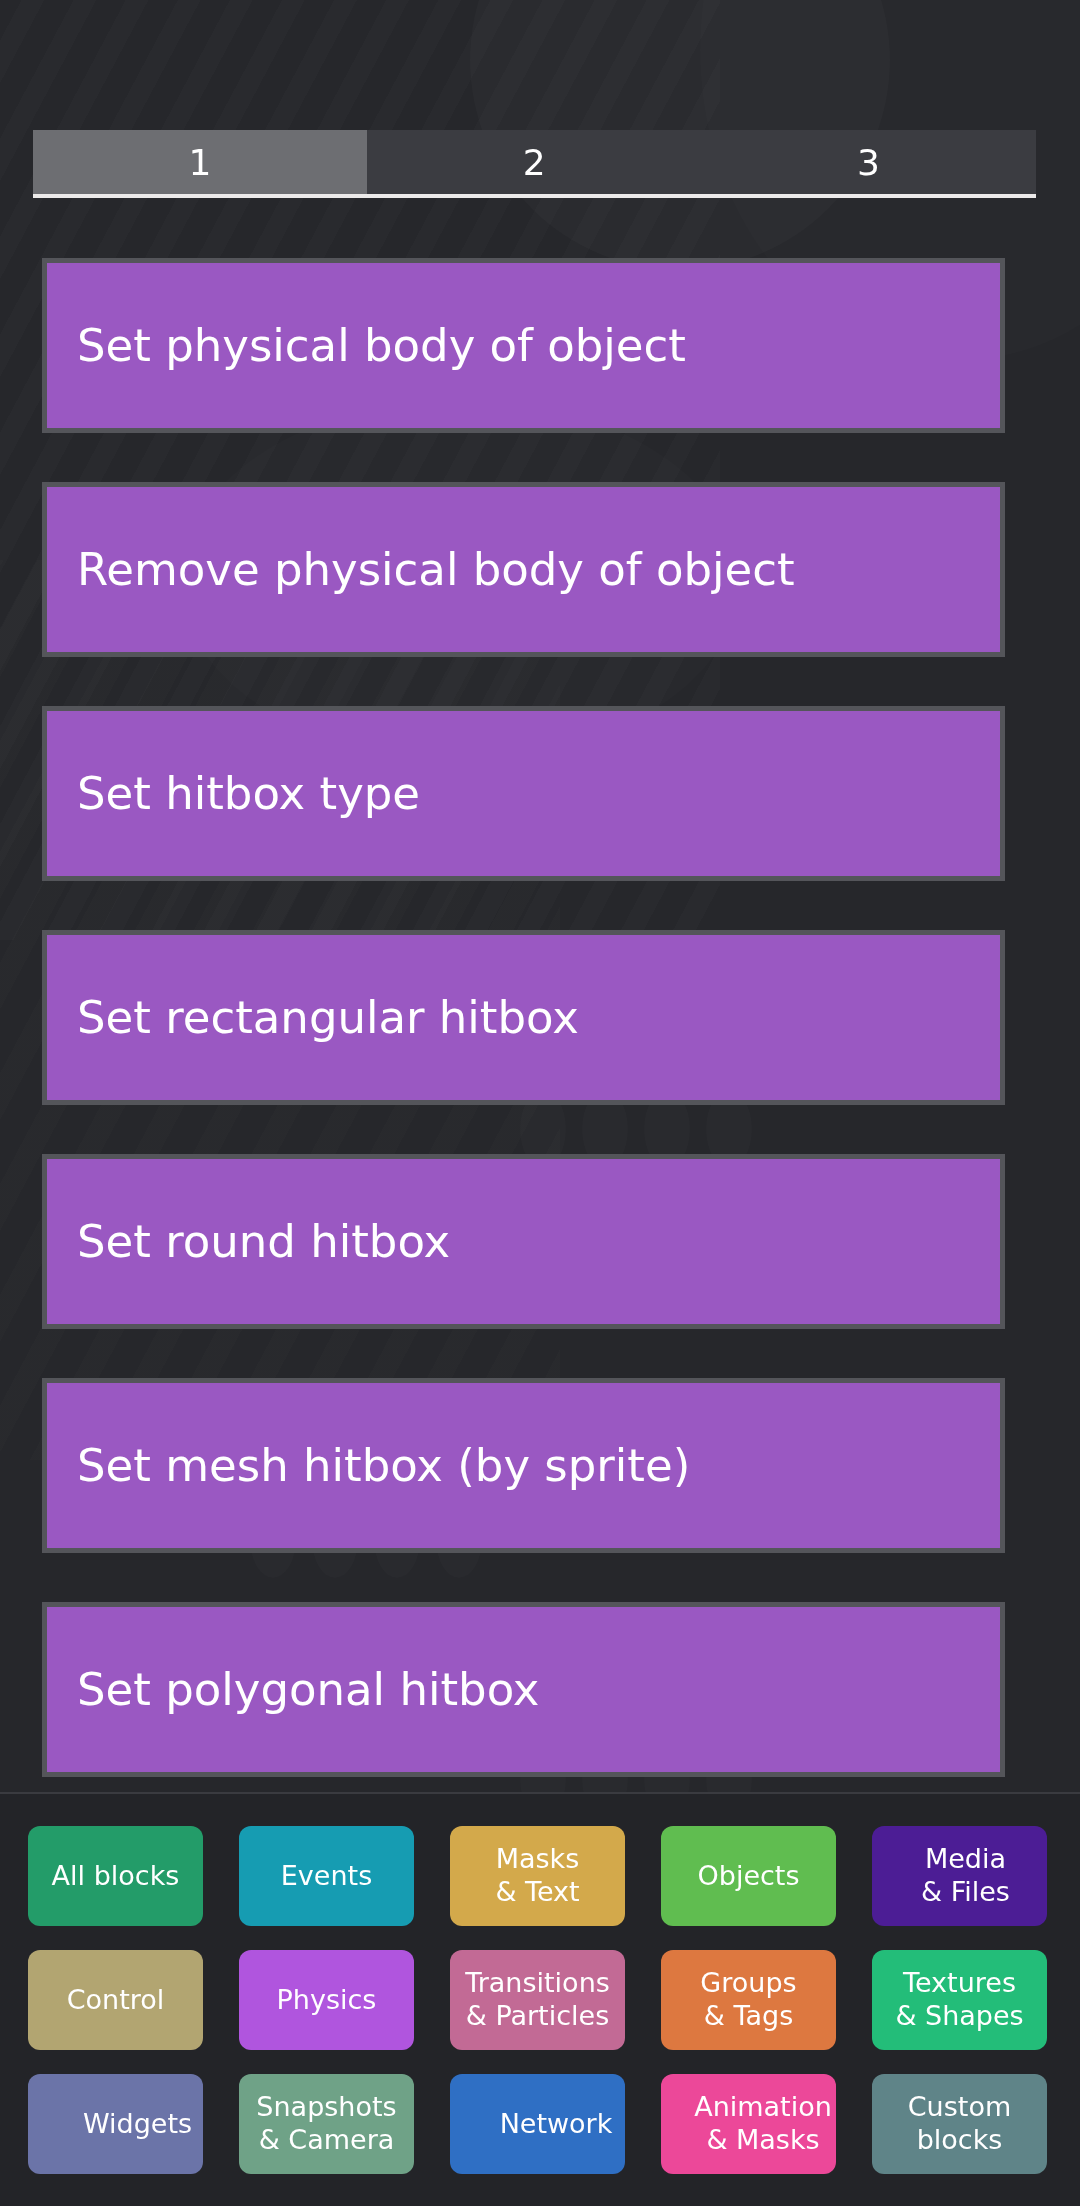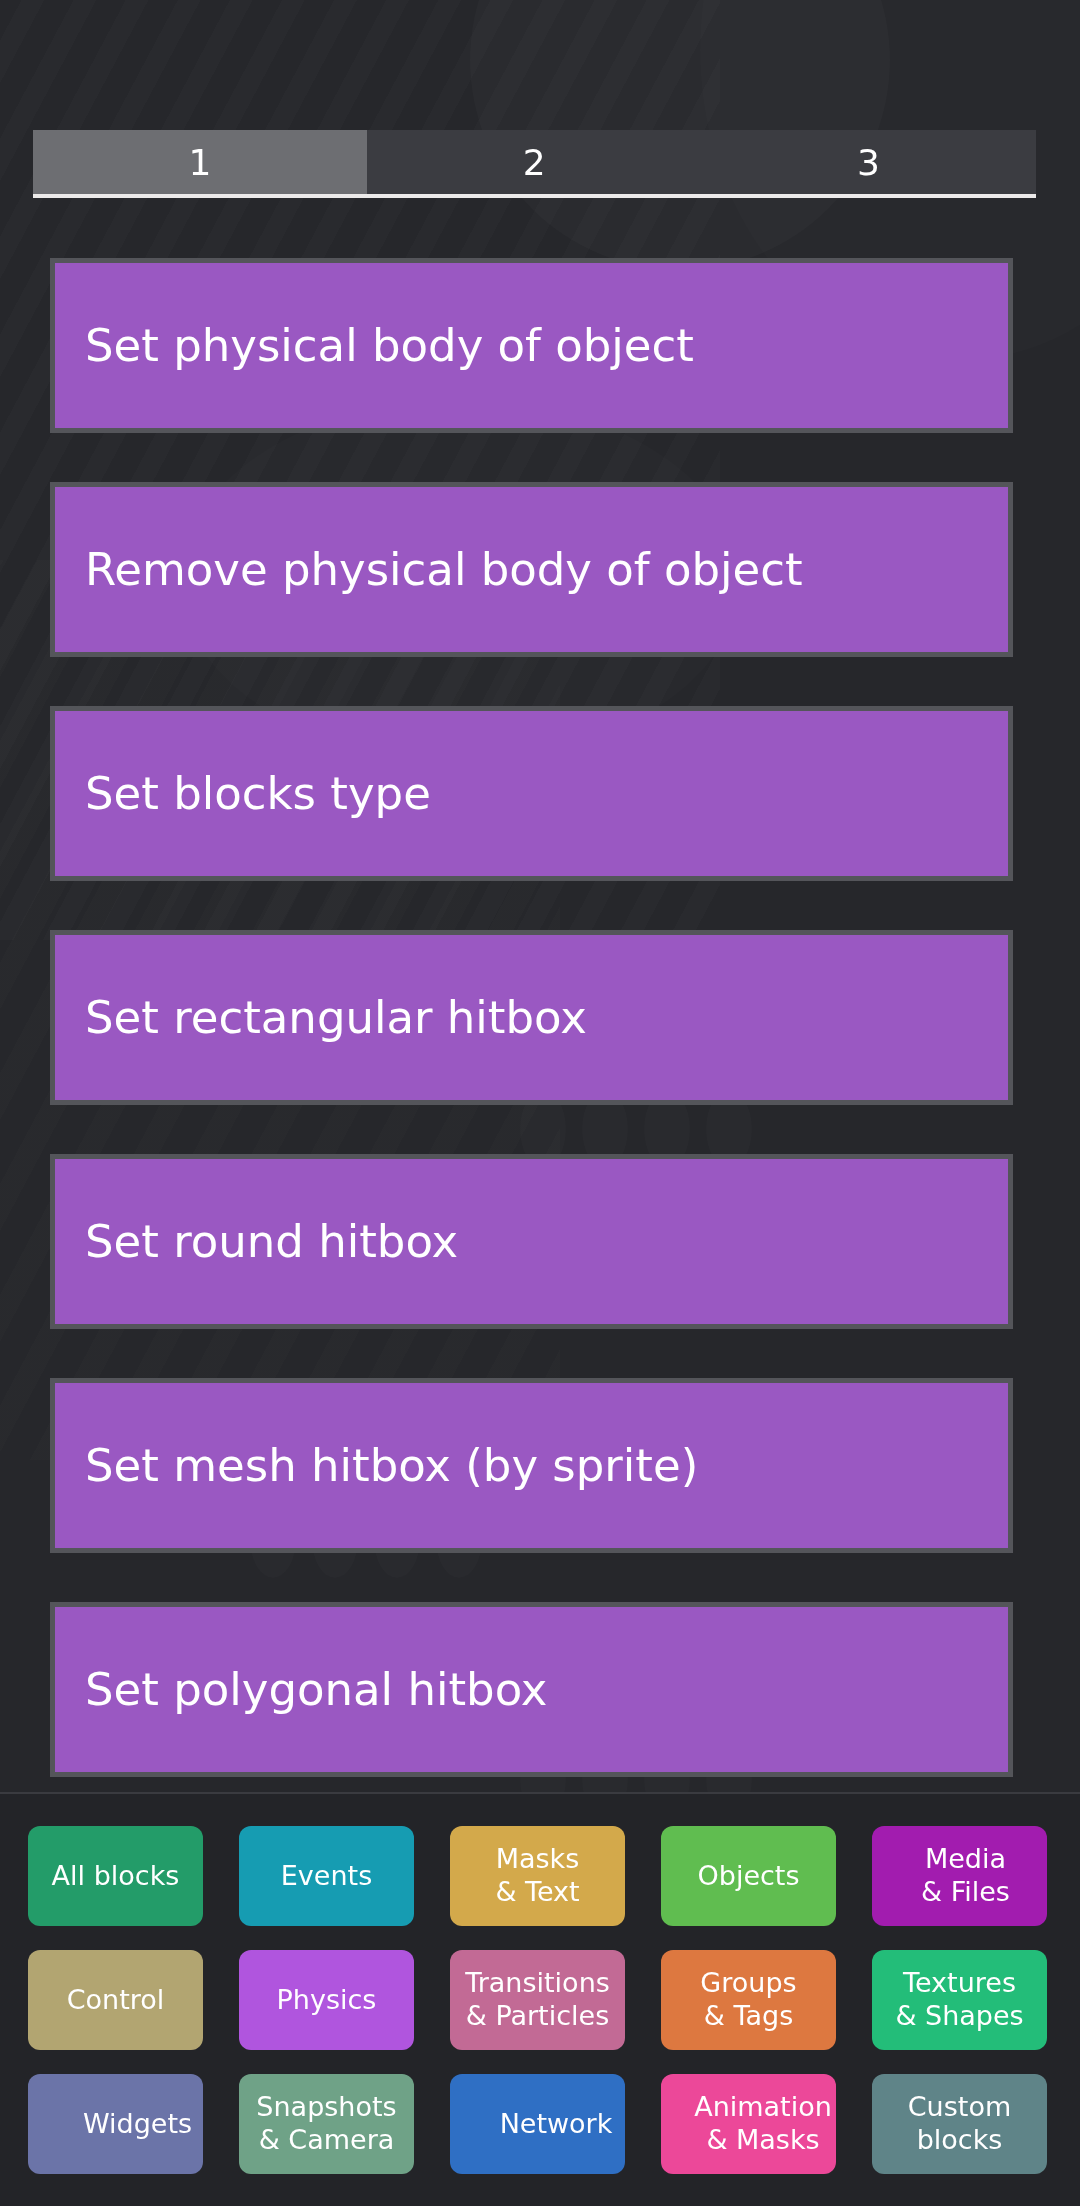--- a/index.html
+++ b/index.html
@@ -112,21 +112,21 @@
   .blocklist {
     position: absolute;
     left: 0;
     top: 258px;
     width: 1080px;
     height: 1534px;
     overflow: hidden;
   }
   .block {
     position: absolute;
-    left: 50px;
+    left: 42px;
     width: 953px;
     height: 165px;
     background: #9a58c2;
     border: 5px solid #f9a8d4;
     box-sizing: content-box;
     display: flex;
     align-items: center;
     cursor: pointer;
   }
   .block-label {
@@ -235,21 +235,21 @@
   </div>
 
   <div class="blocklist">
     <div class="block" style="top: 0px; background: rgb(154, 88, 194); border-color: rgb(84, 85, 90);">
       <span class="block-label">Set physical body of object</span>
     </div>
     <div class="block" style="top: 224px; background: rgb(154, 88, 194); border-color: rgb(84, 85, 90);">
       <span class="block-label">Remove physical body of object</span>
     </div>
     <div class="block" style="top: 448px; background: rgb(154, 88, 194); border-color: rgb(84, 85, 90);">
-      <span class="block-label">Set blocks type</span>
+      <span class="block-label">Set hitbox type</span>
     </div>
     <div class="block" style="top: 672px; background: rgb(154, 88, 194); border-color: rgb(84, 85, 90);">
       <span class="block-label">Set rectangular hitbox</span>
     </div>
     <div class="block" style="top: 896px; background: rgb(154, 88, 194); border-color: rgb(84, 85, 90);">
       <span class="block-label">Set round hitbox</span>
     </div>
     <div class="block" style="top: 1120px; background: rgb(154, 88, 194); border-color: rgb(84, 85, 90);">
       <span class="block-label">Set mesh hitbox (by sprite)</span>
     </div>
@@ -271,21 +271,21 @@
 
       </div>
       <div class="catbtn" style="background: rgb(211, 169, 75);">
         <span>Masks</span>
         <span>&amp; Text</span>
       </div>
       <div class="catbtn" style="background: rgb(96, 189, 80);">
         <span>Objects</span>
 
       </div>
-      <div class="catbtn" style="background: #a21caf; padding-left: 12px;">
+      <div class="catbtn" style="background: #4c1d95; padding-left: 12px;">
         <span>Media</span>
         <span>&amp; Files</span>
       </div>
     </div>
 
     <div class="catrow">
       <div class="catbtn" style="background: rgb(178, 165, 113);">
         <span>Control</span>
 
       </div>

